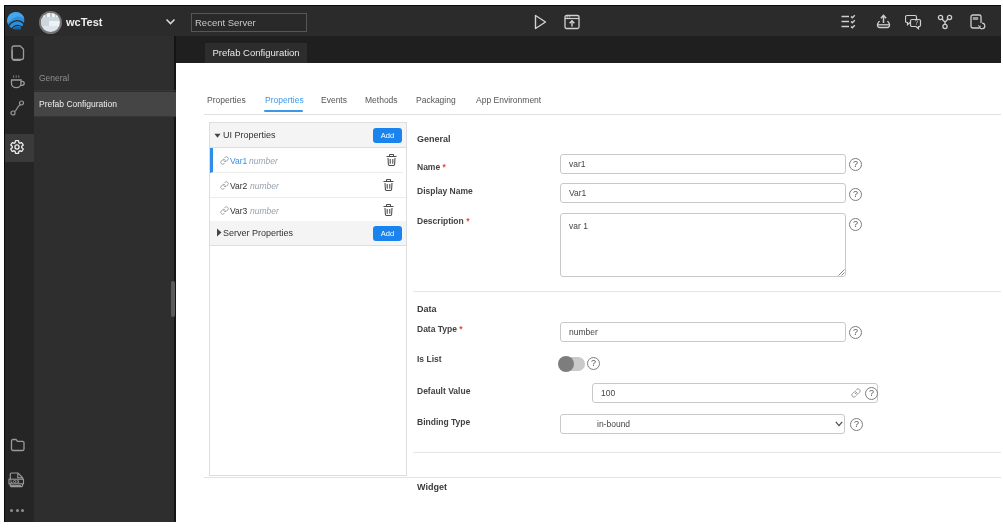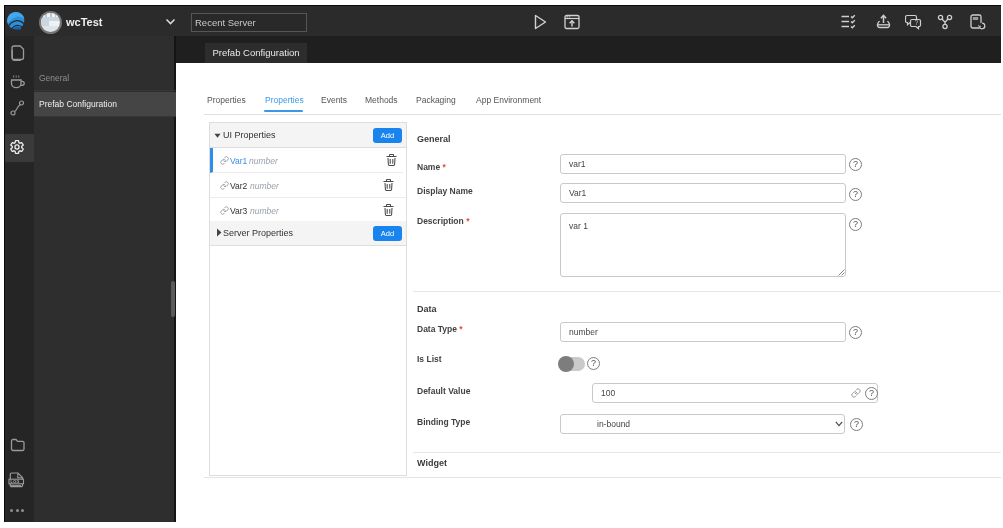--- a/index.html
+++ b/index.html
@@ -265,14 +265,14 @@
   <div class="qm" style="left:865px; top:387px;">?</div>
 
   <div class="flabel" style="top:417px;">Binding Type</div>
   <div class="finput" style="top:414px; width:285px;padding-left:36px;">in-bound</div>
   <svg class="icon" style="left:835px; top:421px;" width="8" height="6" viewBox="0 0 8 6">
     <polyline points="0.8,0.8 4,4.6 7.2,0.8" fill="none" stroke="#444" stroke-width="1.1"></polyline>
   </svg>
   <div class="qm" style="left:850px; top:418px;">?</div>
 
   <div class="hr" style="top:452px;"></div>
-  <div class="sechead" style="left:417px; top:458px;">Widget</div>
+  <div class="sechead" style="left:417px; top:482px;">Widget</div>
   <div class="hr" style="left:204px; top:477px; width:797px; background:#e3e3e3;"></div>
 
 </body></html>

